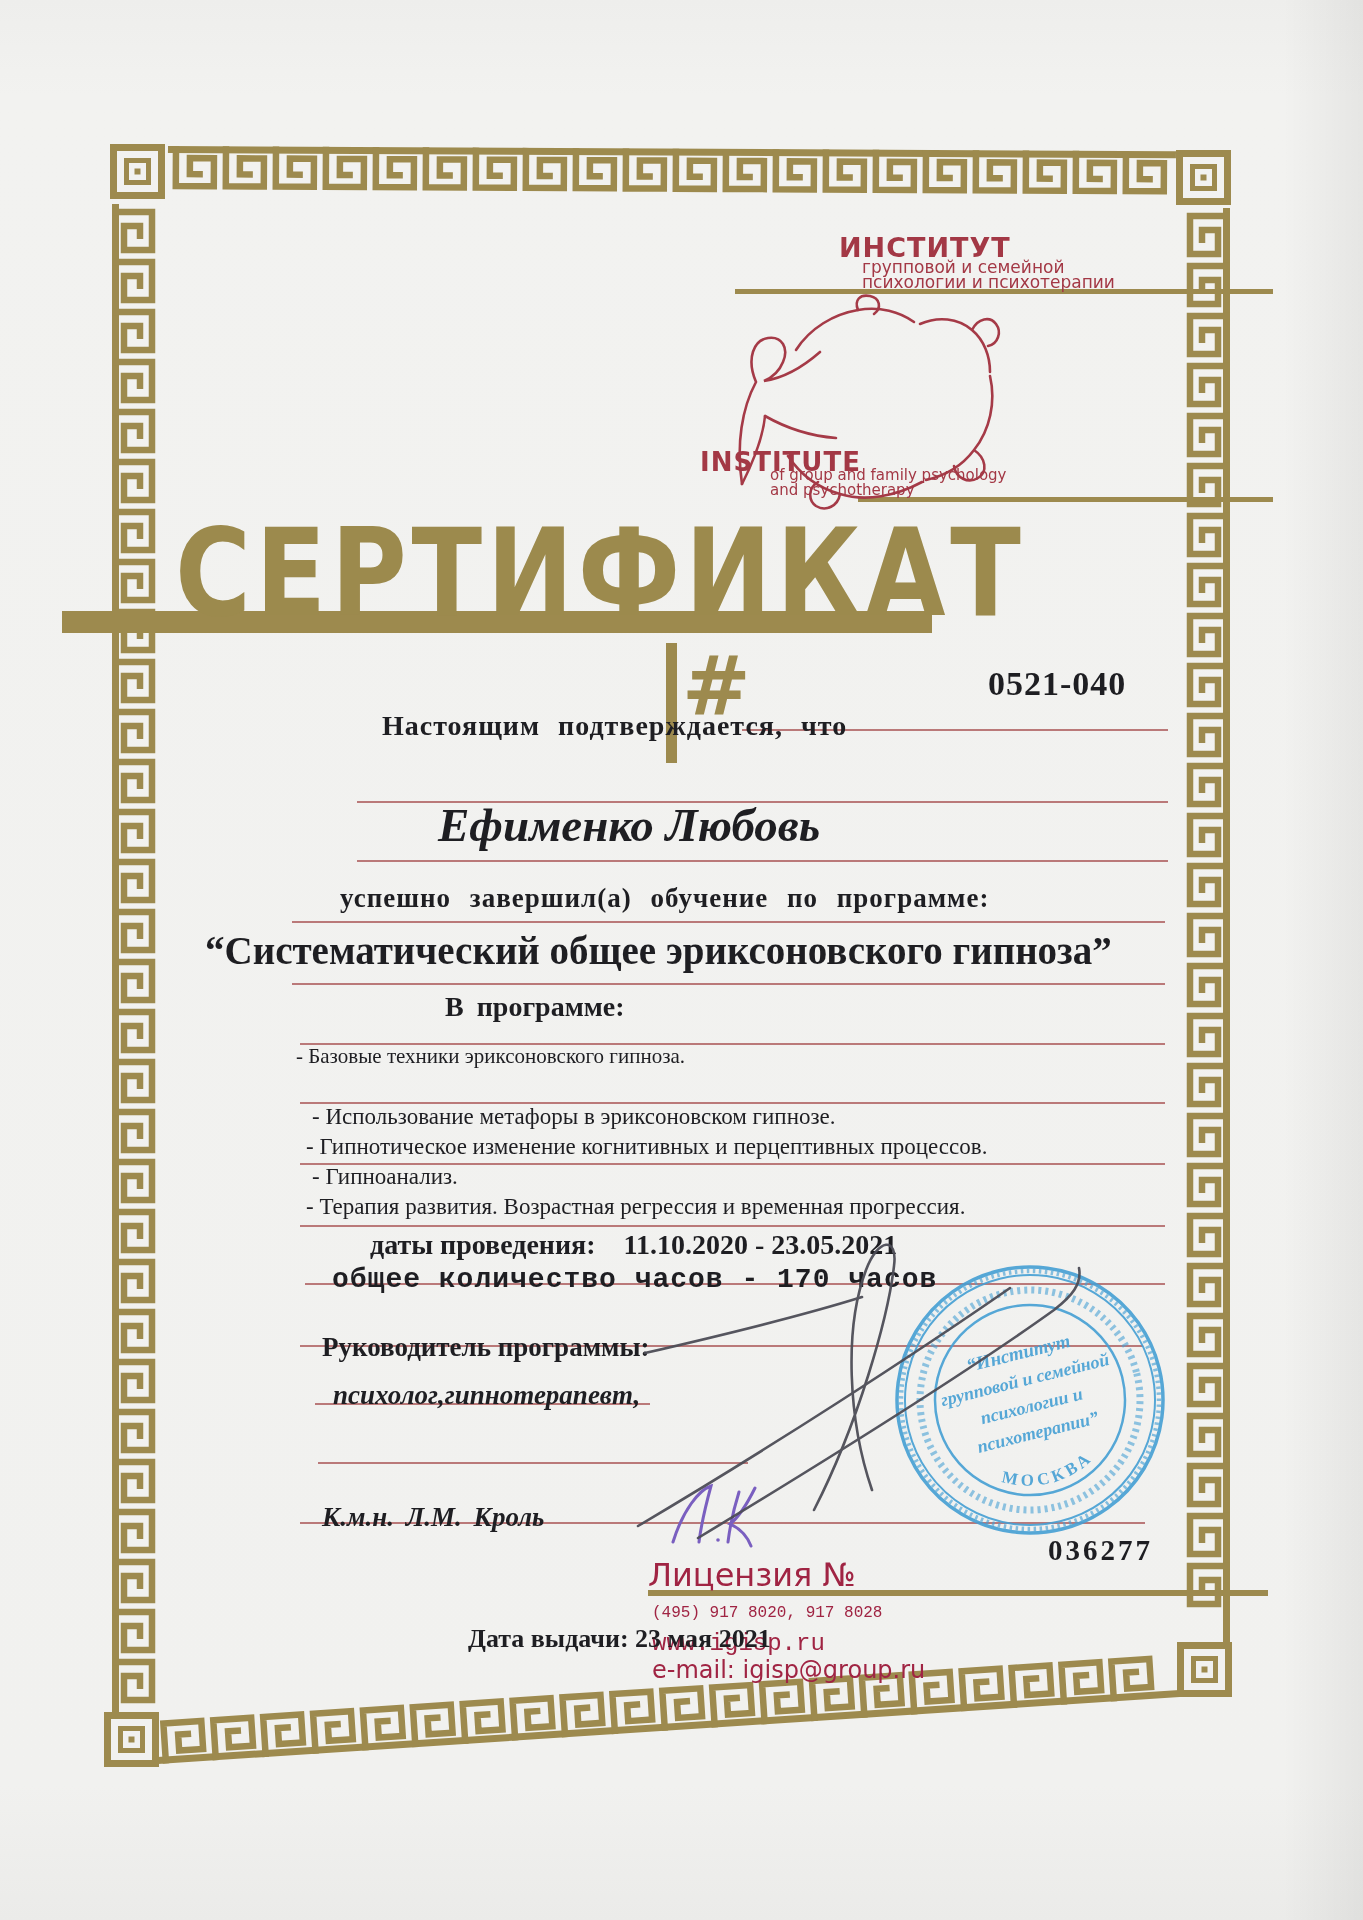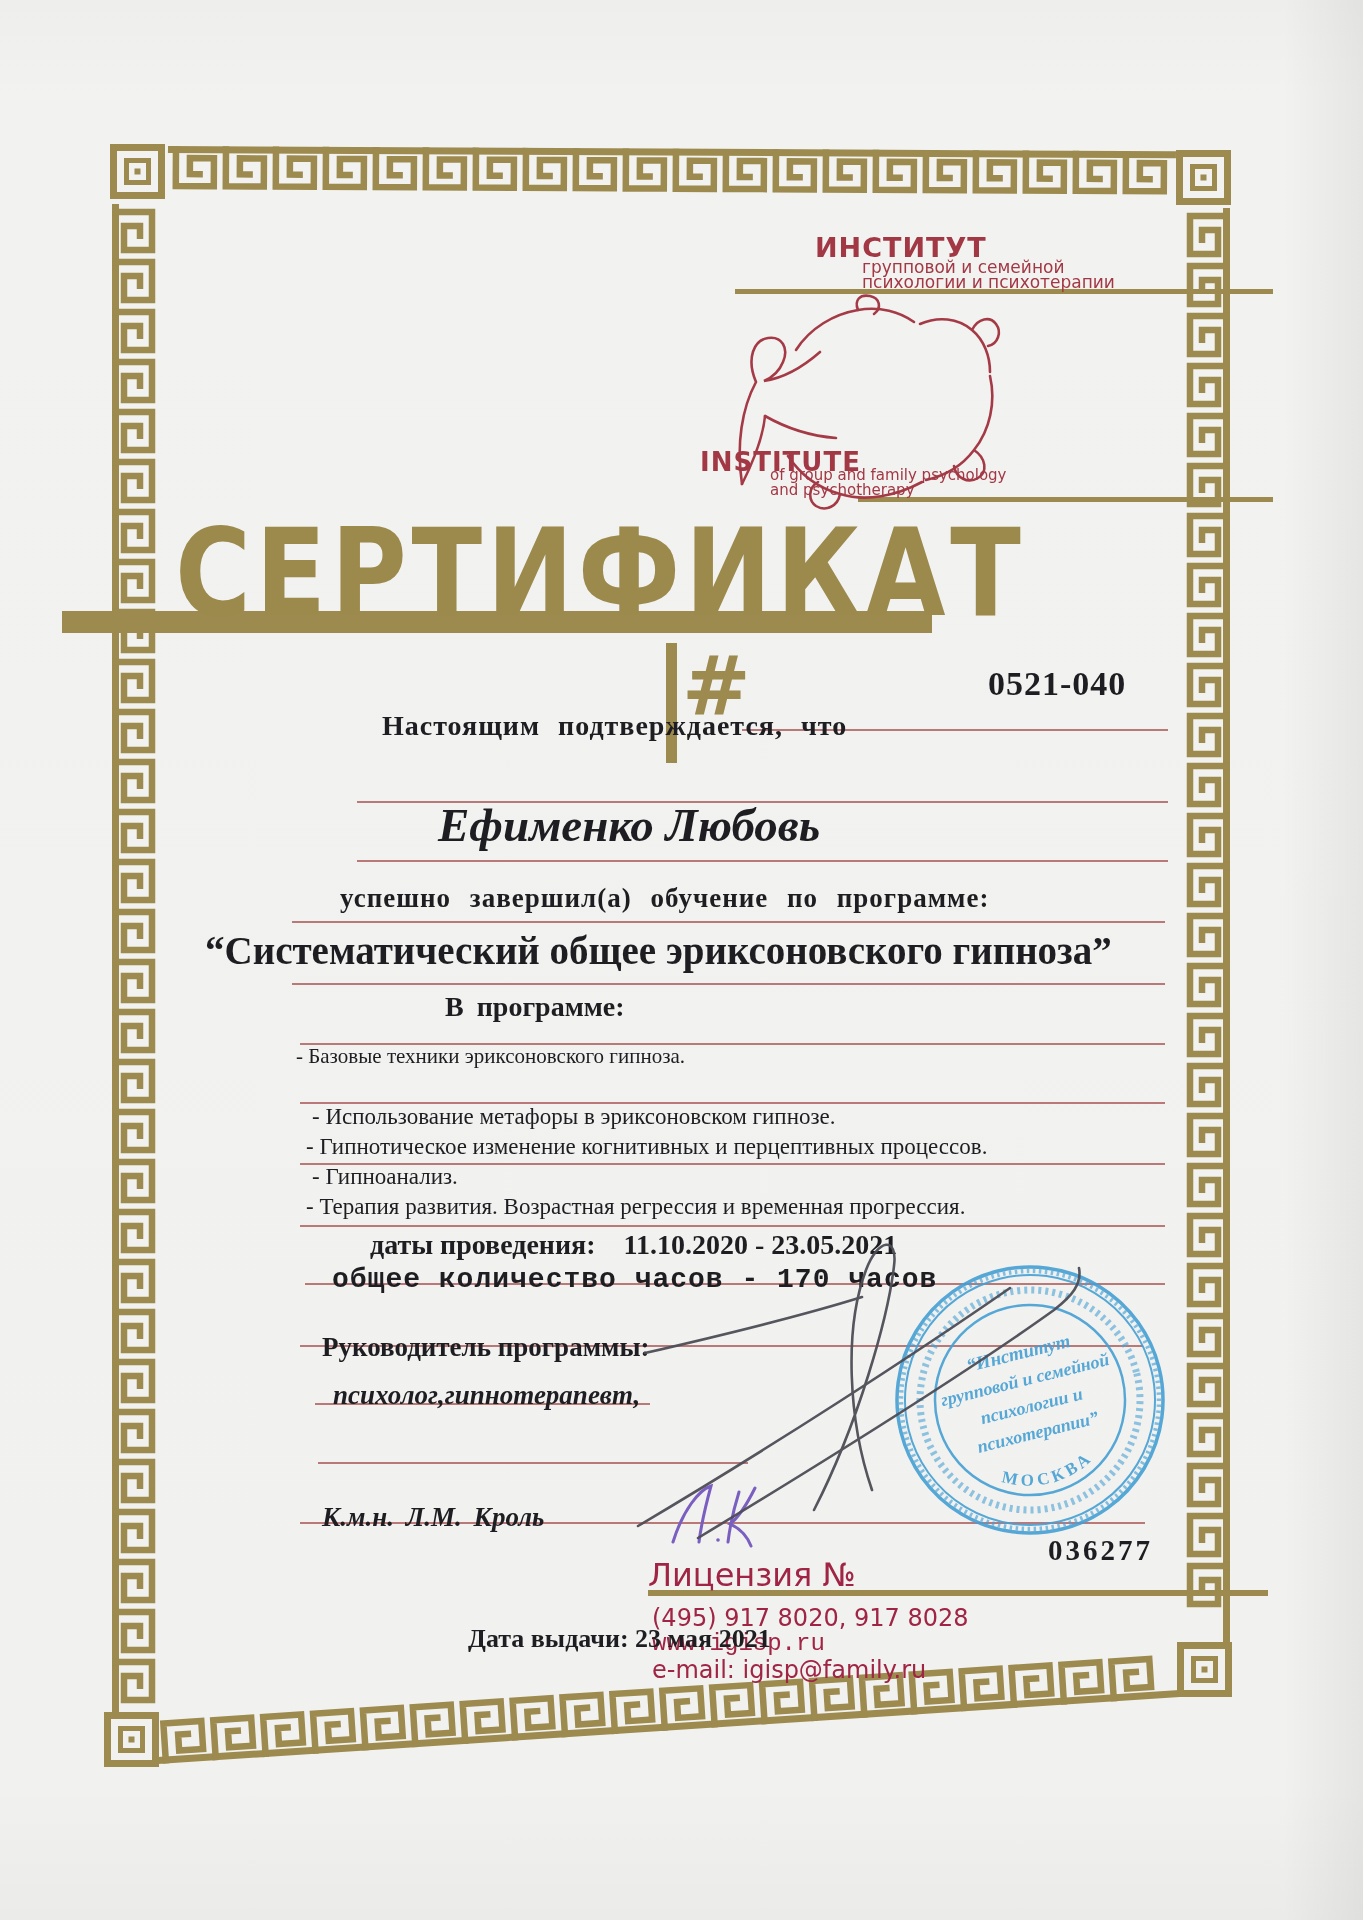--- a/index.html
+++ b/index.html
@@ -170,21 +170,21 @@
   <div class="redline" style="left:300px;top:1043px;width:865px;"></div>
   <div class="redline" style="left:300px;top:1102px;width:865px;"></div>
   <div class="redline" style="left:300px;top:1163px;width:865px;"></div>
   <div class="redline" style="left:300px;top:1225px;width:865px;"></div>
   <div class="redline" style="left:305px;top:1283px;width:860px;"></div>
   <div class="redline" style="left:300px;top:1345px;width:843px;"></div>
   <div class="redline" style="left:315px;top:1403px;width:335px;"></div>
   <div class="redline" style="left:318px;top:1462px;width:430px;"></div>
   <div class="redline" style="left:300px;top:1522px;width:845px;"></div>
 
-  <div class="abs logo-ru nw" style="left:815px;top:232px;font-size:27px;letter-spacing:1px;">ИНСТИТУТ</div>
+  <div class="abs logo-ru nw" style="left:839px;top:232px;font-size:27px;letter-spacing:1px;">ИНСТИТУТ</div>
   <div class="abs logo-sm nw" style="left:862px;top:257px;font-size:17px;">групповой и семейной</div>
   <div class="abs logo-sm nw" style="left:862px;top:272px;font-size:17px;">психологии и психотерапии</div>
 
   <svg class="abs" style="left:690px;top:292px;" width="320" height="220" viewBox="0 0 320 220" fill="none" stroke="#a53a47" stroke-width="2.6" stroke-linecap="round">
     <path d="M52 192 C46 152 52 116 66 90 C56 66 64 48 78 46 C92 44 99 56 93 70 C89 80 81 86 74 89 C94 86 114 74 130 60"></path>
     <path d="M52 192 C64 168 73 146 75 124"></path>
     <path d="M106 58 C120 36 144 22 168 18 C190 14 210 20 224 30"></path>
     <path d="M168 18 C164 8 170 2 180 4 C190 6 192 16 184 22"></path>
     <path d="M230 32 C248 24 268 26 282 38 C294 48 300 64 300 80 M282 38 C288 26 300 24 306 32 C312 40 308 52 298 54"></path>
     <path d="M300 84 C306 110 300 138 284 158 C272 174 254 184 236 188 M284 158 C296 166 298 180 288 186 C278 192 266 186 264 174"></path>
@@ -258,20 +258,20 @@
 
   <svg class="abs" style="left:0;top:0;pointer-events:none;" width="1363" height="1920" fill="none" stroke="#4d4d57" stroke-width="2.6" stroke-linecap="round" opacity=".95">
     <path d="M872 1490 C848 1420 844 1328 866 1270 C878 1238 898 1236 894 1266 C888 1318 858 1424 814 1510"></path>
     <path d="M638 1526 C770 1448 912 1356 1010 1288"></path>
     <path d="M698 1538 C830 1458 976 1366 1054 1310 C1072 1296 1082 1284 1079 1268"></path>
     <path d="M645 1353 C732 1333 814 1312 862 1297"></path>
   </svg>
 
   <div class="abs nw serifb" style="left:1048px;top:1534px;font-size:29px;letter-spacing:3px;">036277</div>
   <div class="abs nw darkred" style="left:648px;top:1556px;font-size:32px;">Лицензия №</div>
-  <div class="abs nw darkred" style="left:652px;top:1604px;font-size:24px;">(495) 917 8020, 917 8028</div>
+  <div class="abs nw darkred" style="left:652px;top:1604px;font-size:16px;font-family:Liberation Mono, monospace;">(495) 917 8020, 917 8028</div>
   <div class="abs nw darkred" style="left:652px;top:1630px;font-size:24px;font-family:Liberation Mono, monospace;">www.igisp.ru</div>
-  <div class="abs nw darkred" style="left:652px;top:1656px;font-size:24px;">e-mail: igisp@family.ru</div>
+  <div class="abs nw darkred" style="left:652px;top:1656px;font-size:24px;">e-mail: igisp@group.ru</div>
 
   <div class="abs nw serifb" style="left:468px;top:1624px;font-size:26px;">Дата выдачи: 23 мая 2021</div>
 
   <div class="edge-shade"></div>
 </div>
 
 </body></html>

